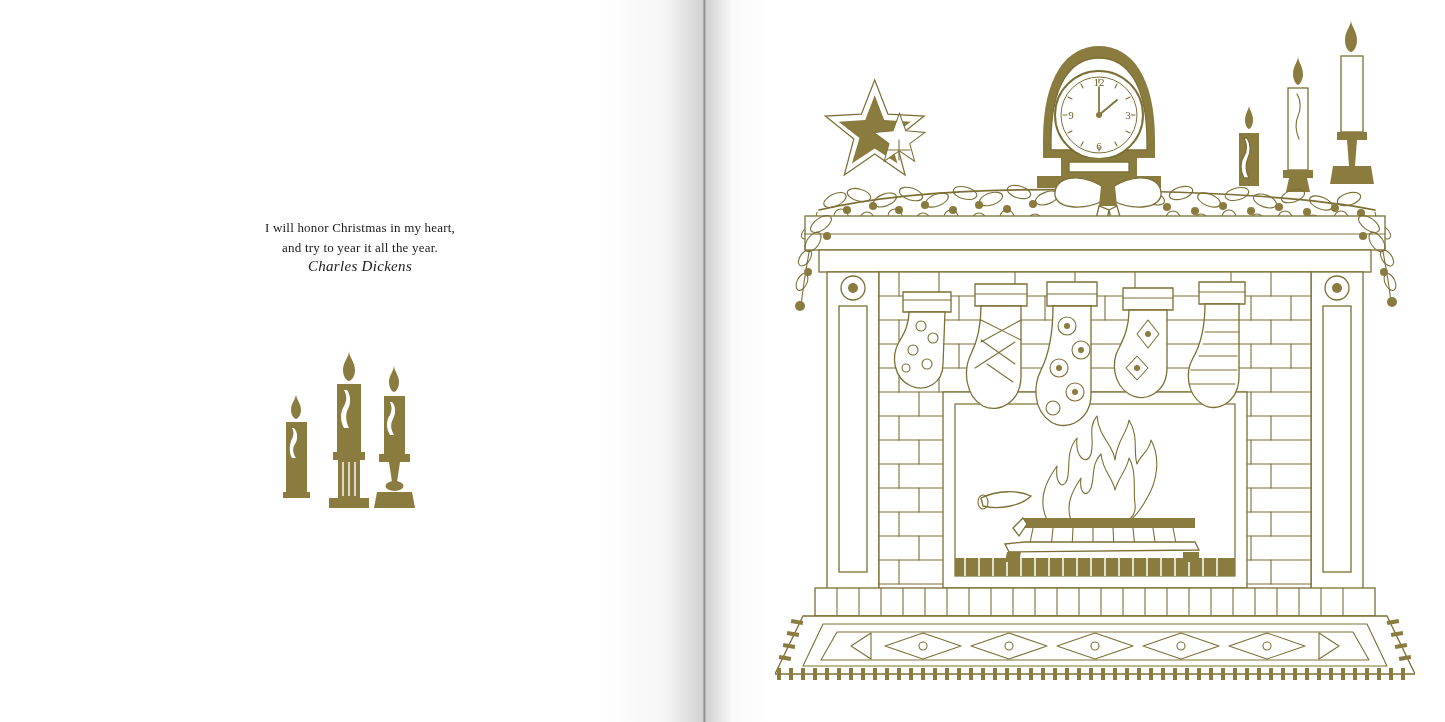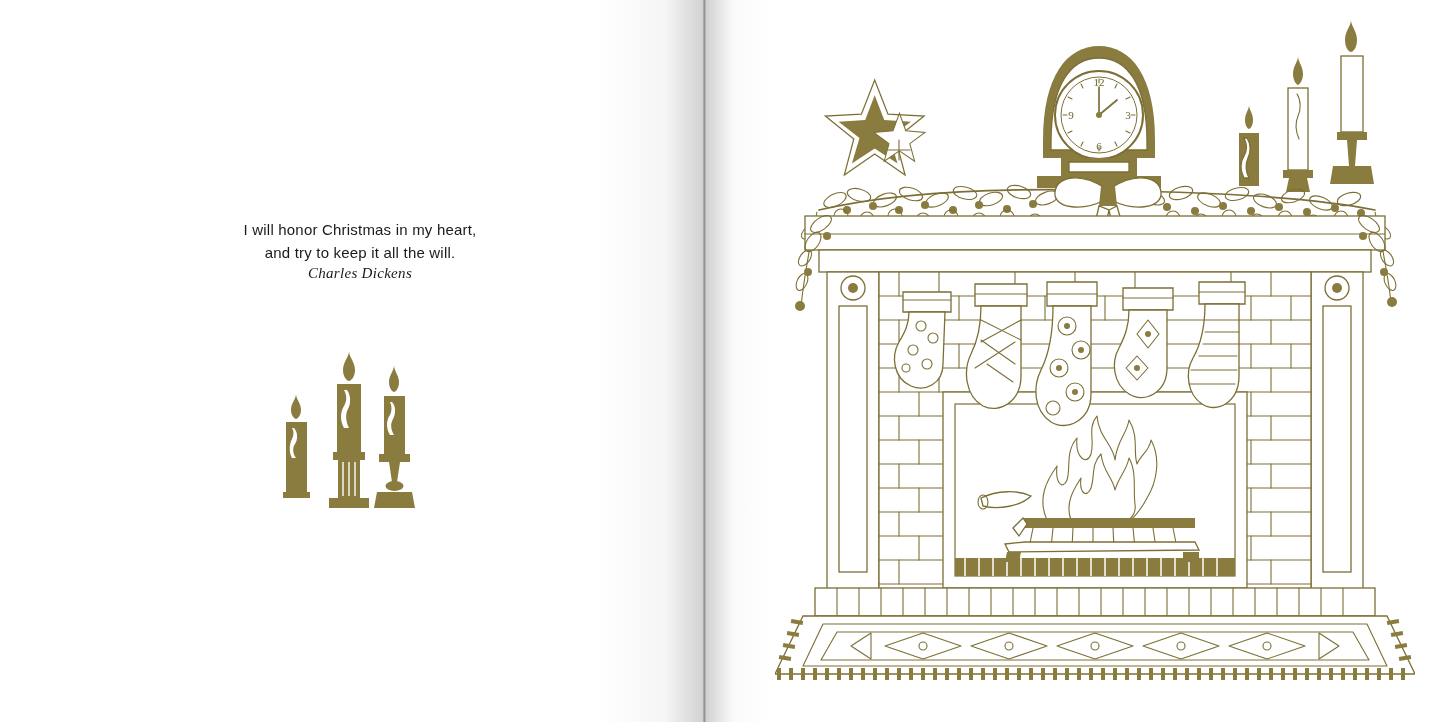--- a/index.html
+++ b/index.html
@@ -53,22 +53,22 @@
     width: 703px; height: 722px;
   }
   .quote-block {
     position: absolute;
     top: 218px;
     left: 170px;
     width: 380px;
     text-align: center;
   }
   .quote-line {
-    font-family: Liberation Sans, sans-serif;
-    font-size: 15px;
+    font-family: Liberation Serif, serif;
+    font-size: 13px;
     color: #1a1a1a;
     line-height: 1.55;
     letter-spacing: 0.2px;
   }
   .quote-attrib {
     font-family: "Liberation Serif", serif;
     font-style: italic;
     font-size: 15px;
     color: #1a1a1a;
     letter-spacing: 0.3px;
@@ -98,21 +98,21 @@
 </style>
 </head>
 <body>
 
 <div class="spread">
 
   <div class="page-left">
 
     <div class="quote-block">
       <div class="quote-line">I will honor Christmas in my heart,</div>
-      <div class="quote-line">and try to keep it all the will.</div>
+      <div class="quote-line">and try to year it all the year.</div>
       <div class="quote-attrib">Charles Dickens</div>
     </div>
 
     <div class="candles-left">
       <svg viewBox="0 0 180 190" width="180" height="190" aria-hidden="true">
         <g fill="#8a7b3f" stroke="none">
 
           <path d="M26 70 C26 63 31 59 31 54 C31 59 36 63 36 70 C36 76 32 79 31 79 C30 79 26 76 26 70 Z"></path>
           <path d="M21 82 L42 82 L42 152 L21 152 Z"></path>
           <path fill="#ffffff" d="M29 88 C33 92 33 100 30 104 C27 108 28 114 31 118 L27 118 C24 113 24 104 27 99 C29 95 29 91 27 88 Z"></path>

